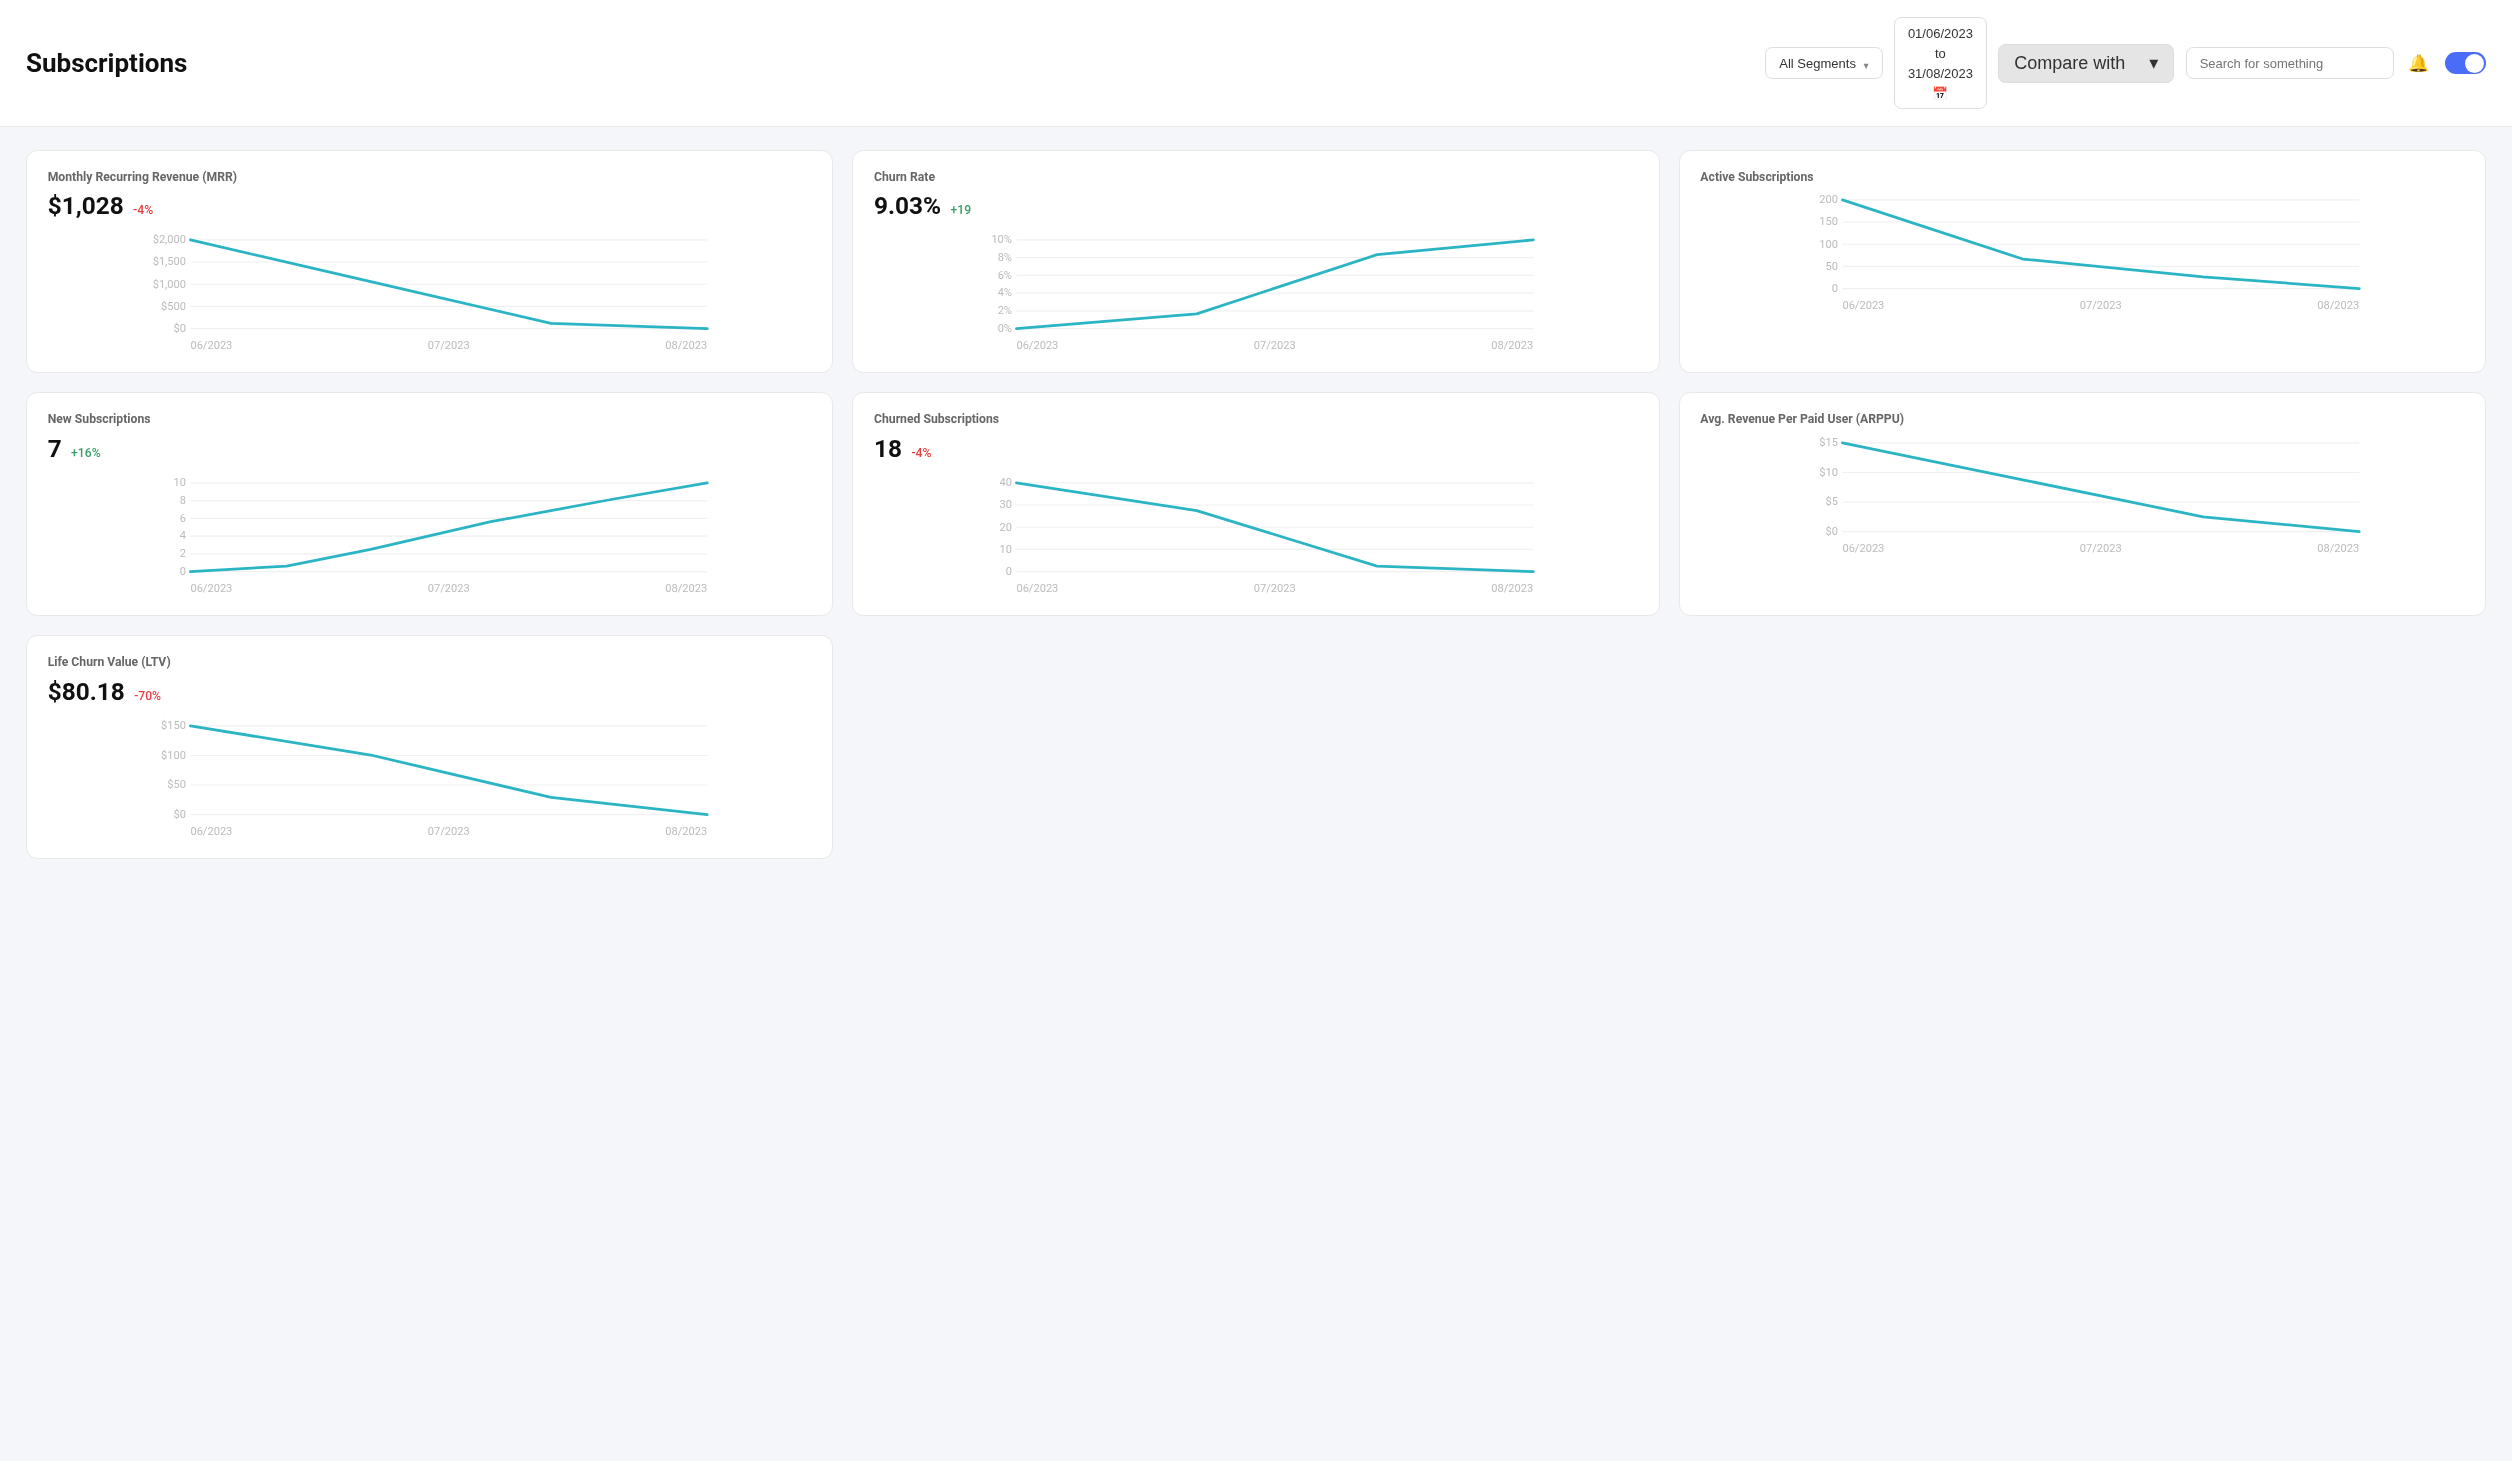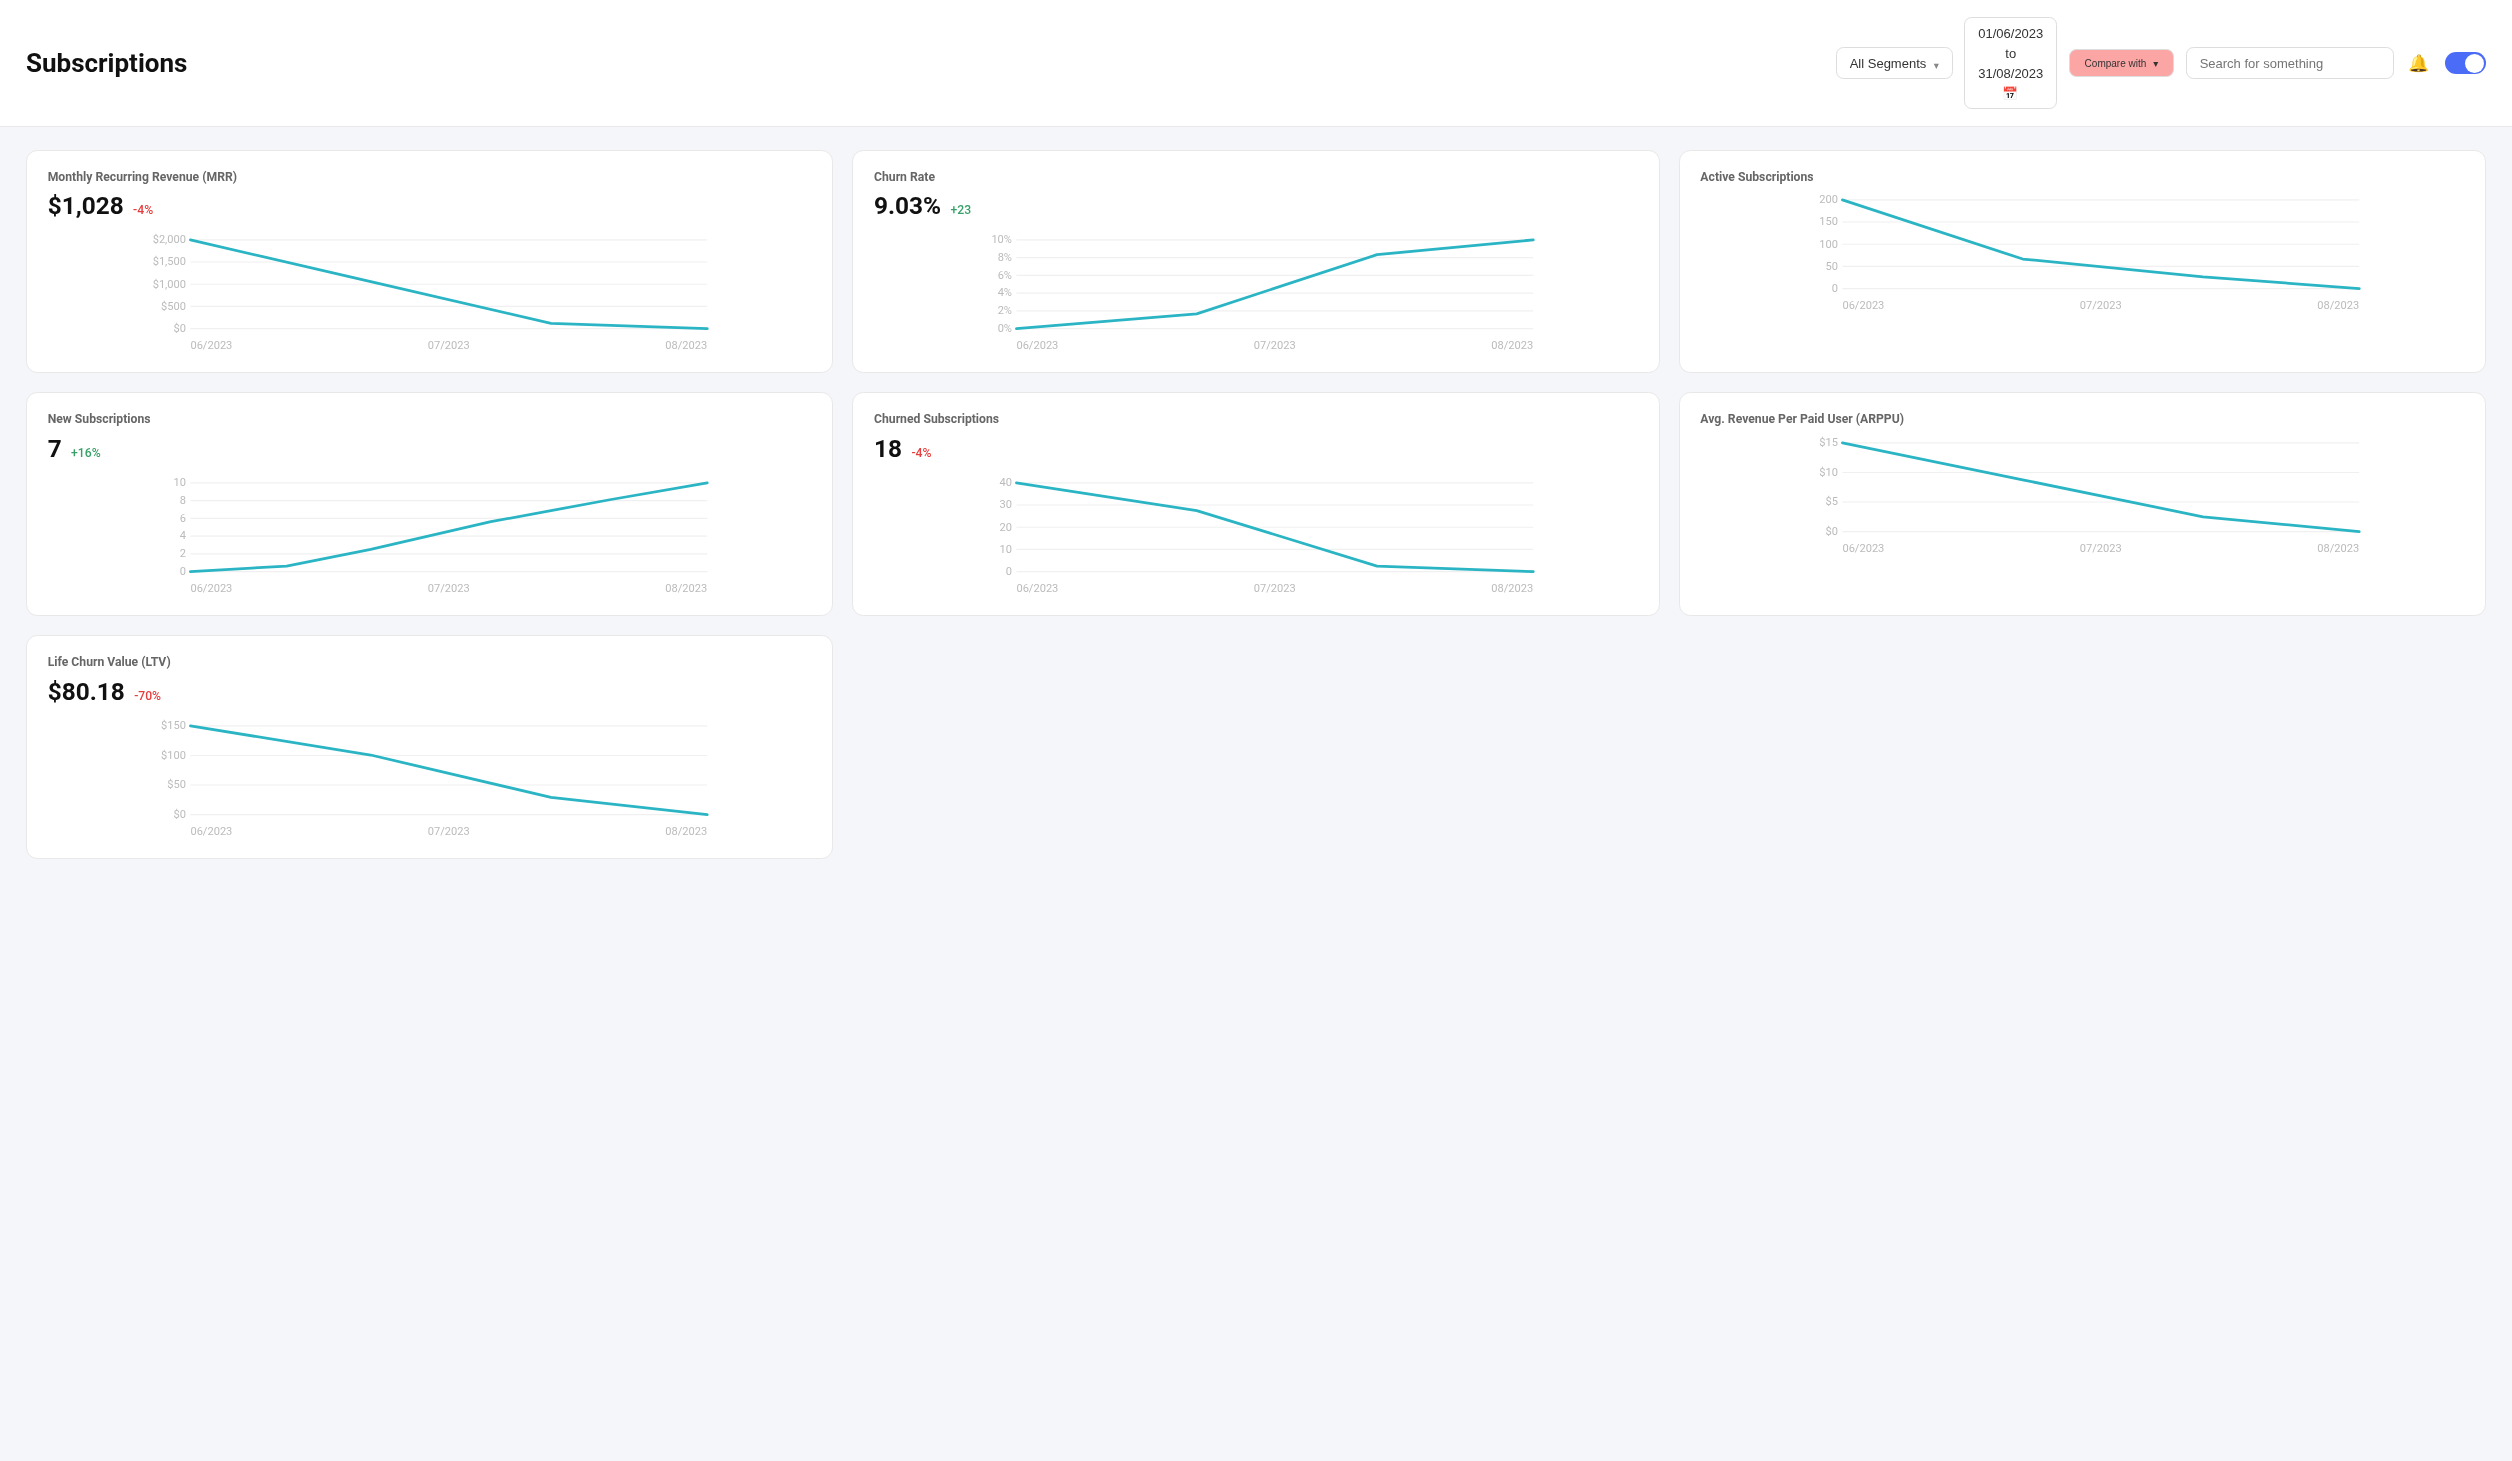--- a/index.html
+++ b/index.html
@@ -54,26 +54,26 @@
       border-radius: 7.5px;
       padding: 7.5px 13px;
       font-size: 13px;
       cursor: pointer;
       color: #333;
       flex-direction: column;
     }
     .compare-btn {
       display: flex;
       align-items: center;
-      gap: 7px;
+      gap: 24px;
       border: 0.9px solid #ddd;
-      background: #fca5a5;
+      background: #e5e5e5;
       border-radius: 7.5px;
       padding: 7.5px 15px;
-      font-size: 10px;
+      font-size: 18px;
       cursor: pointer;
       color: #333;
     }
     .search-input {
       border: 0.9px solid #ddd;
       border-radius: 7.5px;
       padding: 7.5px 13px;
       font-size: 13px;
       width: 208px;
       outline: none;
@@ -234,21 +234,21 @@
     <text class="x-labels" x="44" y="106" text-anchor="start">06/2023</text>
             <text class="x-labels" x="277" y="106" text-anchor="middle">07/2023</text>
             <text class="x-labels" x="510" y="106" text-anchor="end">08/2023</text>
     <polyline class="chart-line" points="44,8 206.55813953488374,45.64705882352941 369.1162790697675,83.29411764705883 510,88"></polyline>
   </svg></div>
   </div>
       <div class="card">
     <div class="card-title">Churn Rate</div>
     <div class="card-value-row">
       <span class="card-value">9.03%</span>
-      <span class="badge-pos">+23</span>
+      <span class="badge-pos">+19</span>
     </div>
     <div class="chart-area"><svg class="chart" viewBox="0 0 520 110">
     <line class="grid-line" x1="44" y1="8" x2="510" y2="8"></line>
             <line class="grid-line" x1="44" y1="24" x2="510" y2="24"></line>
             <line class="grid-line" x1="44" y1="40" x2="510" y2="40"></line>
             <line class="grid-line" x1="44" y1="56" x2="510" y2="56"></line>
             <line class="grid-line" x1="44" y1="72" x2="510" y2="72"></line>
             <line class="grid-line" x1="44" y1="88" x2="510" y2="88"></line>
     <text class="y-labels" x="40" y="11" text-anchor="end">10%</text>
             <text class="y-labels" x="40" y="27" text-anchor="end">8%</text>

